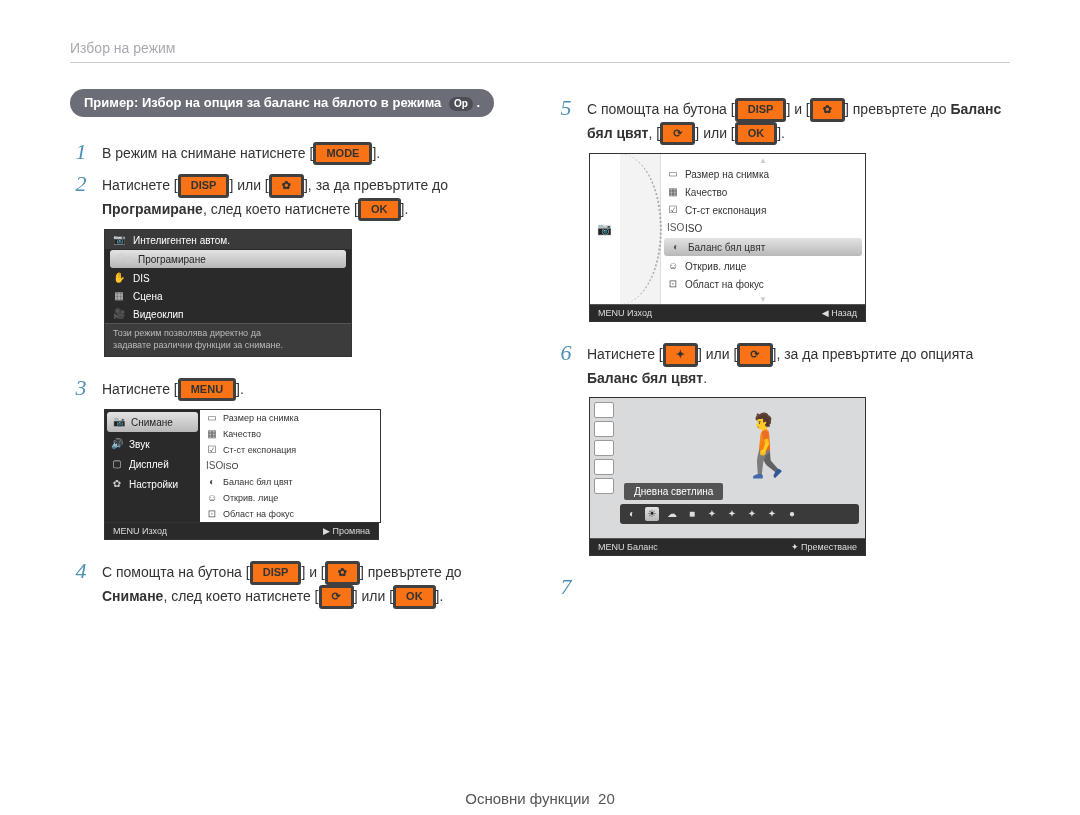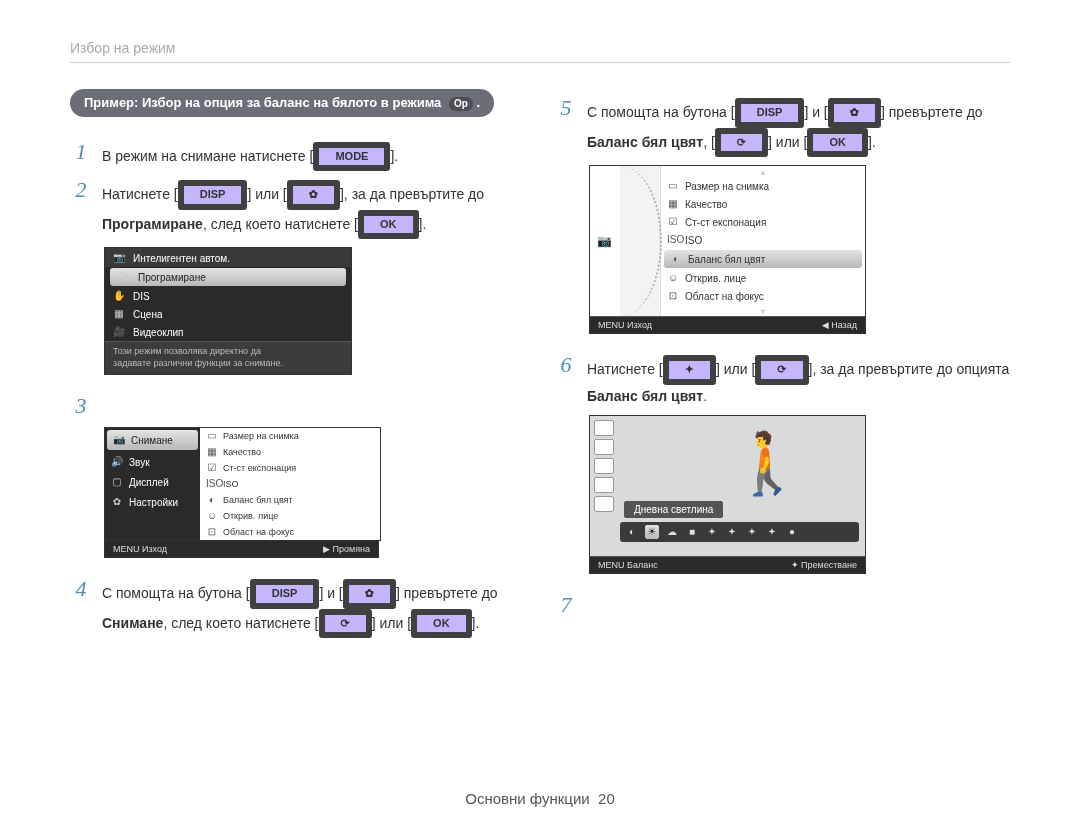--- a/index.html
+++ b/index.html
@@ -6,21 +6,21 @@
   .page{width:1080px;height:815px;box-sizing:border-box;padding:40px 70px 20px 70px;position:relative}
   .crumb{color:#a8aab0;font-size:14px;margin-bottom:6px}
   .hr{border-top:1px solid #ccc;margin-bottom:26px}
   .cols{display:flex;gap:30px}
   .col{flex:1}
   .pill{display:inline-block;background:#6b6e76;color:#fff;border-radius:14px;padding:6px 14px 6px 14px;font-size:13px;margin-bottom:16px;font-weight:bold}
   .pill .mode-icon{display:inline-block;vertical-align:middle;margin-left:4px;background:#4d4d55;border-radius:8px;padding:0 5px;font-size:10px;line-height:14px}
   .step{display:flex;gap:10px;margin:6px 0 6px 0;font-size:14px;line-height:1.6;align-items:flex-start}
   .step .num{font-style:italic;font-family:Georgia,serif;font-size:22px;color:#4f8fb5;width:22px;flex-shrink:0;text-align:center;line-height:1.2}
   .step .txt{flex:1;padding-top:3px}
-  .btn{display:inline-block;border:6px solid #404040;border-radius:3px;padding:0 16px;font-size:11px;font-weight:bold;background:#c4b5fd;vertical-align:1px}
+  .btn{display:inline-block;border:3px solid #404040;border-radius:3px;padding:0 10px;font-size:11px;font-weight:bold;background:#f97316;vertical-align:1px}
   .ok{font-family:Arial;font-weight:bold}
   .bold{font-weight:bold}
   .screen{border:1px solid #333;background:#2a2a2a;color:#fff;font-size:10px;margin:8px 0 18px 34px}
   .sc1{width:246px}
   .sc1 .row{display:flex;align-items:center;padding:3px 8px;gap:8px}
   .sc1 .row.sel{background:linear-gradient(#e3e3e3,#b8b8b8);color:#222;border-radius:3px;margin:1px 5px}
   .sc1 .row.top{background:#3a3a3a;padding-top:4px}
   .sc1 .tip{background:#3c3c3c;color:#bbb;font-size:9px;padding:4px 8px;line-height:1.3;border-top:1px solid #555}
   .ic{display:inline-block;width:12px;height:12px;flex-shrink:0;text-align:center;font-size:10px;line-height:12px;color:#ccc}
   .sc2{width:275px;display:flex}
@@ -110,20 +110,23 @@
           </div>
         <div class="tip">
           <span>Този режим позволява директно да</span><br>
           <span>задавате различни функции за снимане.</span>
         </div>
       </div>
 
       
       <div class="step">
         <div class="num">3</div>
+        <div class="txt">
+          <span>Натиснете [</span><span class="btn">MENU</span><span>].</span>
+        </div>
       </div>
 
       
       <div class="sc2wrap">
         <div class="screen sc2" style="margin:0">
           <div class="left" id="sc2l">
               <div class="row sel">
                 <span class="ic">📷</span>
                 <span>Снимане</span>
               </div>

